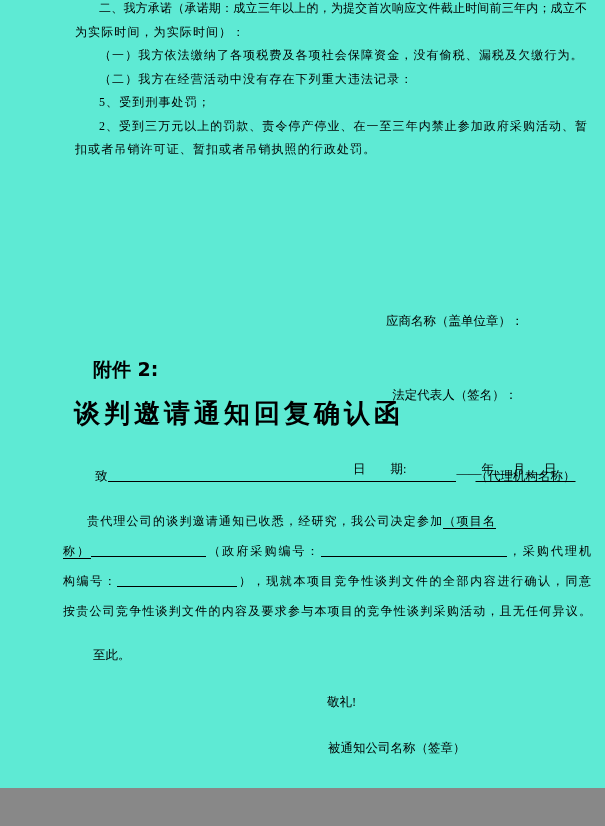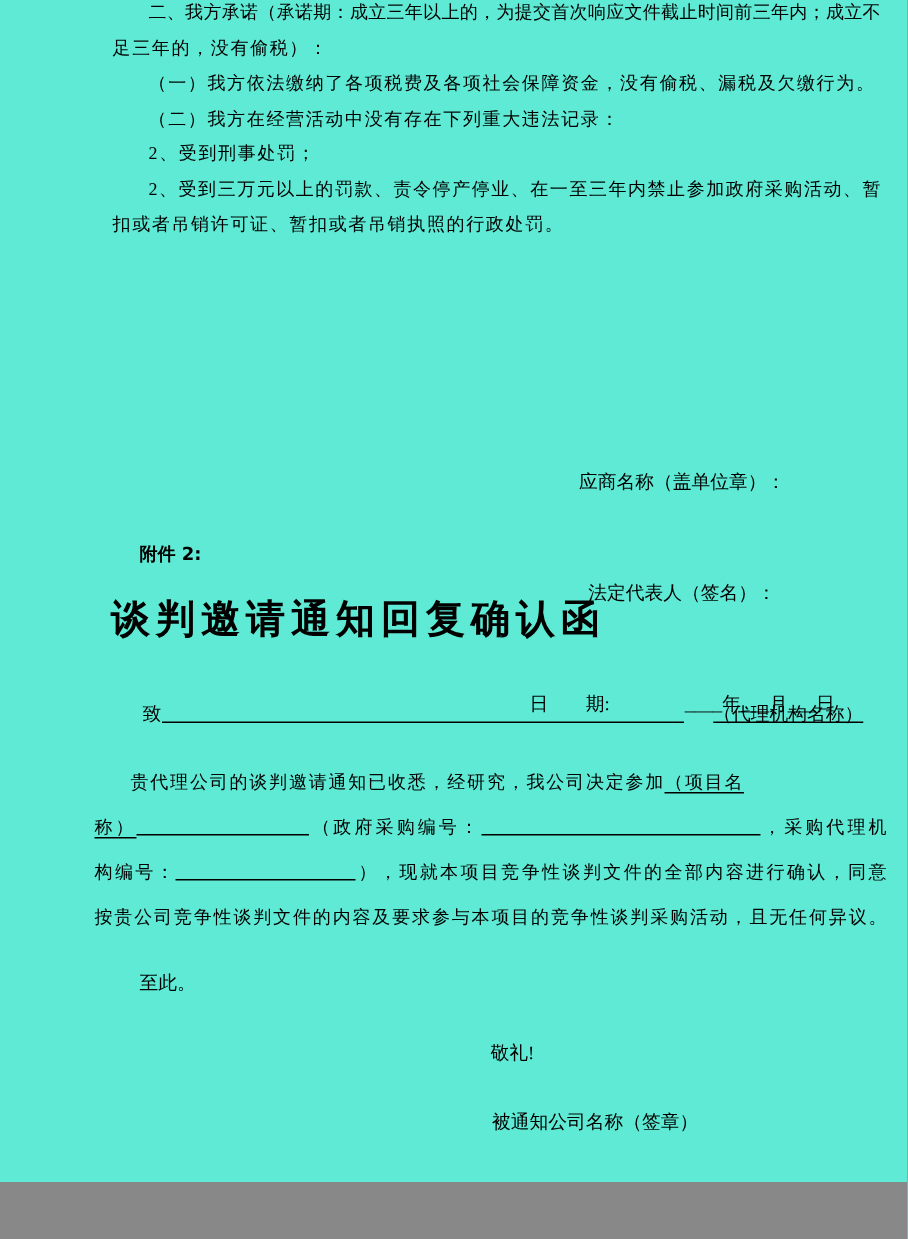--- a/index.html
+++ b/index.html
@@ -20,21 +20,21 @@
   .ind{text-indent:2em;}
   .ls{letter-spacing:1.1px;}
   
   .sig{
     position:absolute;left:353px;top:260px;
     font-size:12.5px;line-height:24.6px;white-space:pre;text-align:center;
   }
   
   .attach{
     position:absolute;left:93px;top:360px;
-    font-size:12px;font-weight:bold;line-height:18px;
+    font-size:19px;font-weight:bold;line-height:18px;
     font-family:"DejaVu Sans","Liberation Sans",sans-serif;
   }
   
   .title{
     position:absolute;left:74px;top:396px;width:530px;
     text-align:left;font-size:26px;font-weight:bold;
     letter-spacing:4px;line-height:34px;
     font-family:"DejaVu Sans","Liberation Sans",sans-serif;
   }
   
@@ -65,24 +65,24 @@
   .company{position:absolute;left:328px;top:739px;font-size:12.5px;line-height:18px;}
   .bdate{position:absolute;left:403px;top:786px;font-size:12.5px;line-height:18px;letter-spacing:1.5px;white-space:pre;text-align:center;}
 </style>
 </head>
 <body>
 
 <div class="page">
 
   <div class="s1">
     <div class="line jfy ind">二、我方承诺（承诺期：成立三年以上的，为提交首次响应文件截止时间前三年内；成立不</div>
-    <div class="line ls">足三年的，没有偷税）：</div>
+    <div class="line ls">为实际时间，为实际时间）：</div>
     <div class="line ls ind">（一）我方依法缴纳了各项税费及各项社会保障资金，没有偷税、漏税及欠缴行为。</div>
     <div class="line ls ind">（二）我方在经营活动中没有存在下列重大违法记录：</div>
-    <div class="line ls ind">2、受到刑事处罚；</div>
+    <div class="line ls ind">5、受到刑事处罚；</div>
     <div class="line jfy ind">2、受到三万元以上的罚款、责令停产停业、在一至三年内禁止参加政府采购活动、暂</div>
     <div class="line ls">扣或者吊销许可证、暂扣或者吊销执照的行政处罚。</div>
   </div>
 
   <div class="sig">
     <div>应商名称（盖单位章）：</div>
     <div>法定代表人（签名）：</div>
     <div>日　　期:　　　　____年___月___日</div>
   </div>
 

